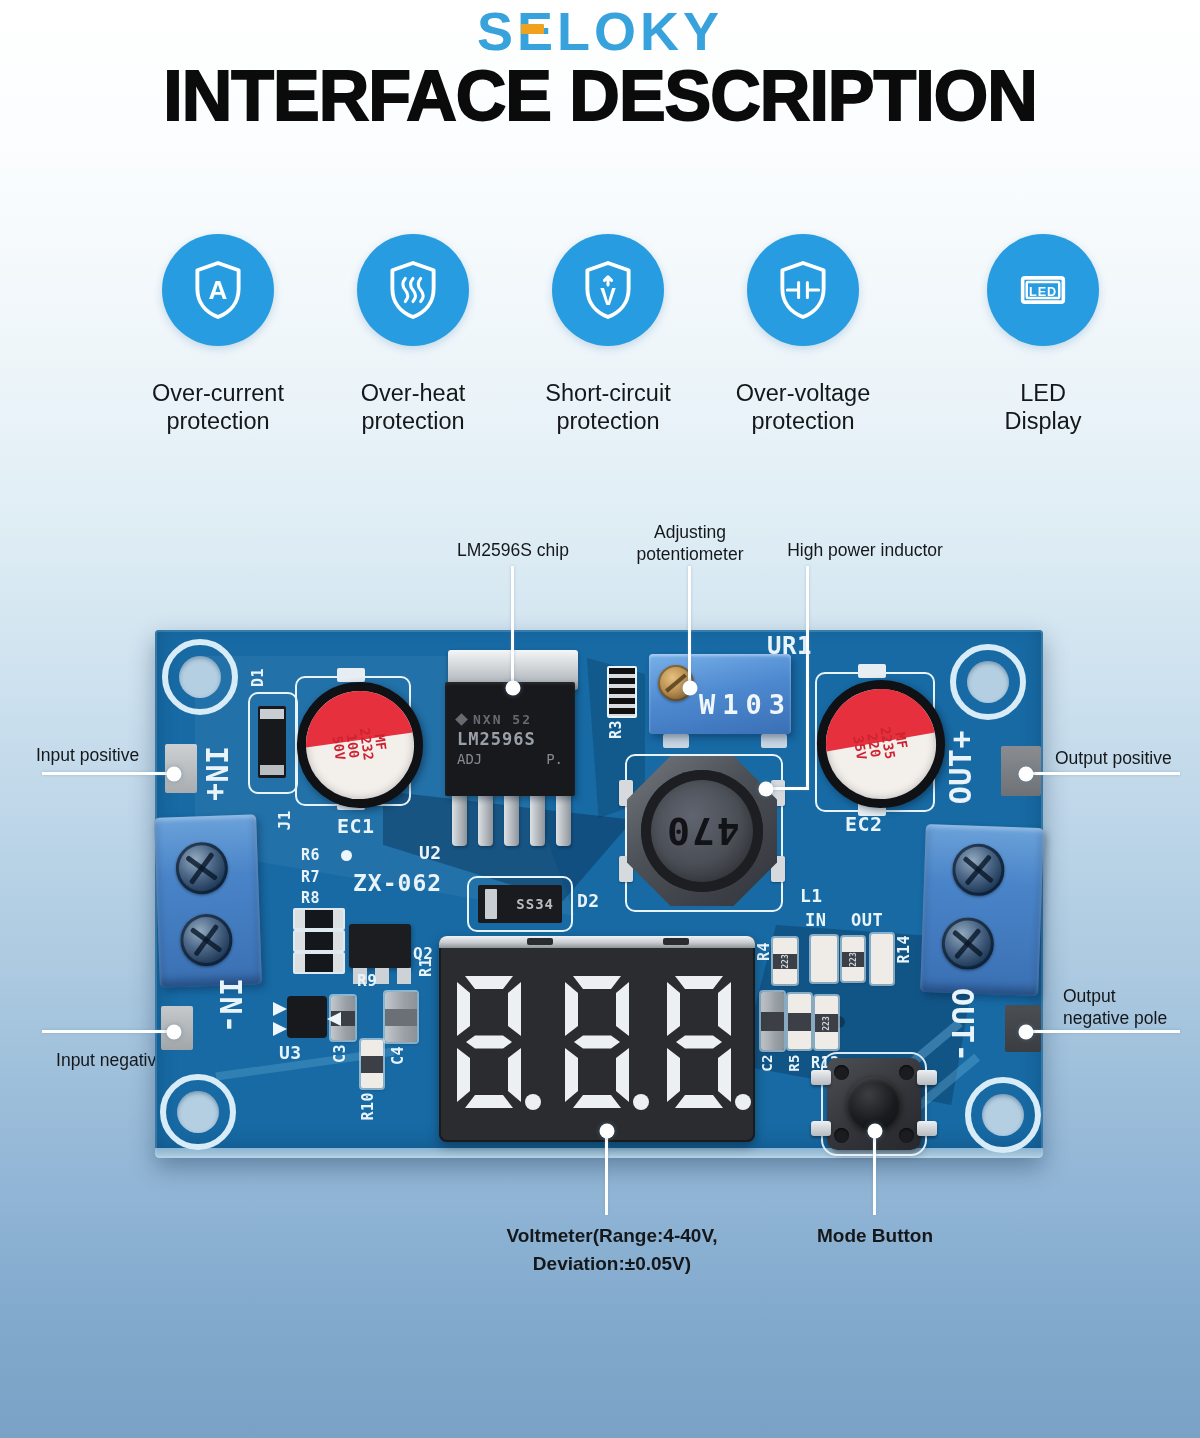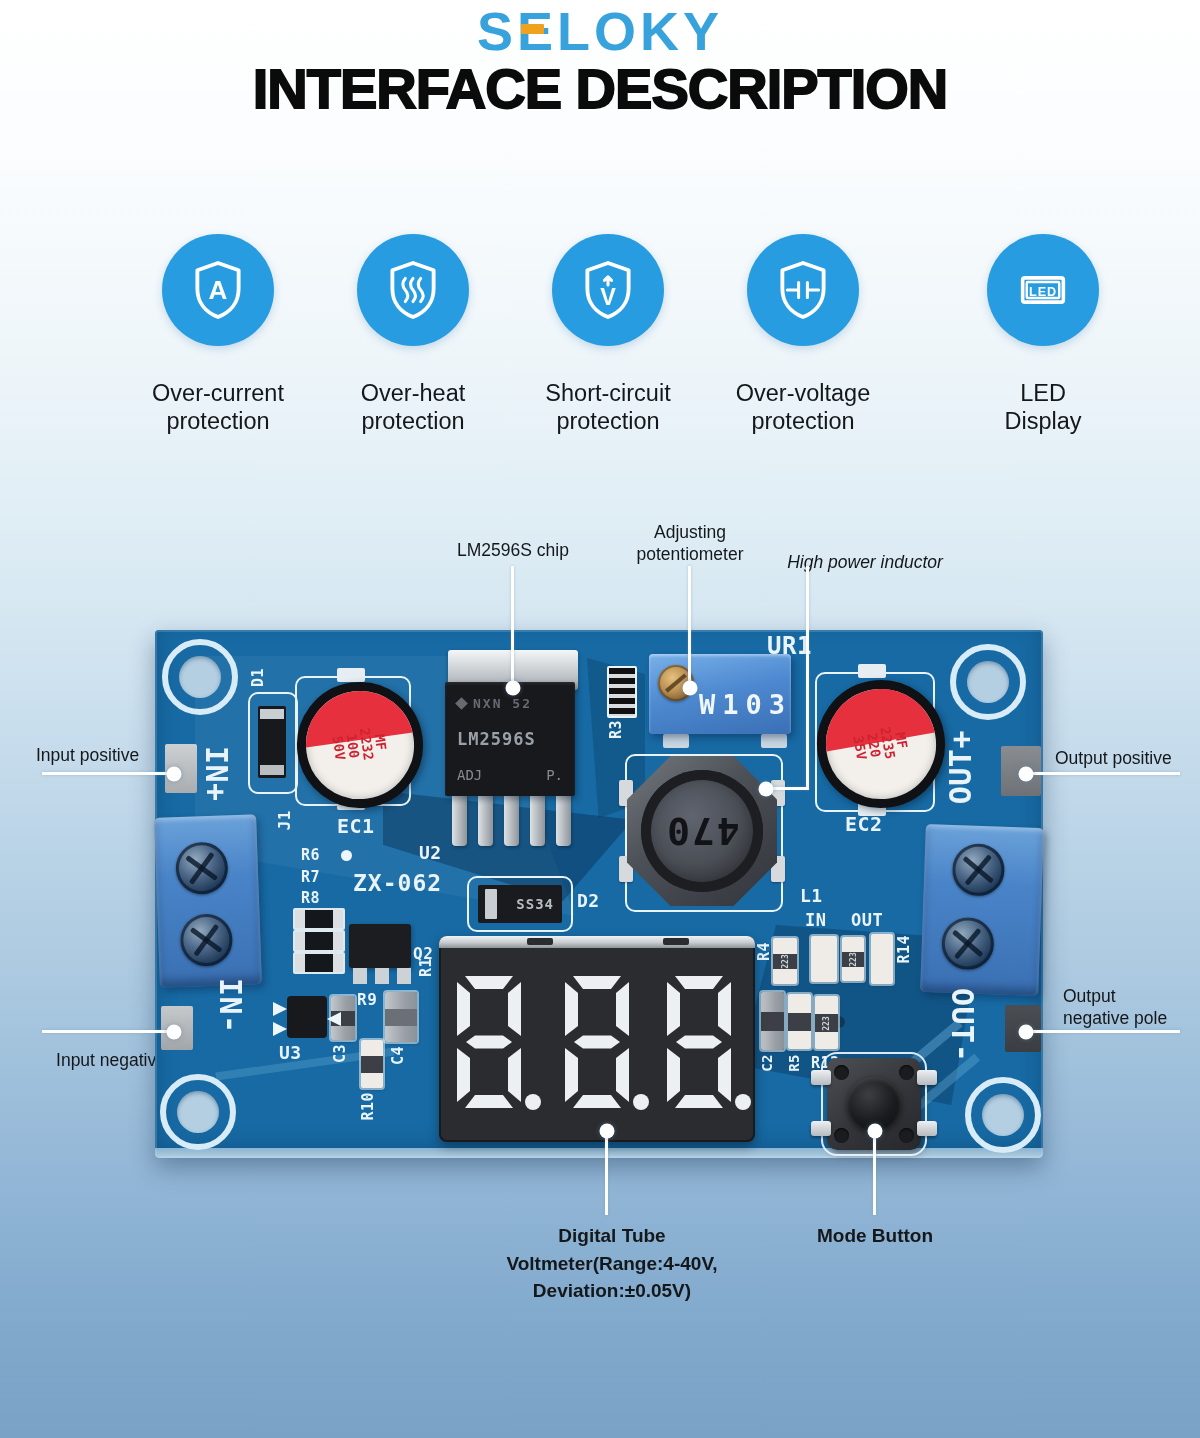--- a/index.html
+++ b/index.html
@@ -6,21 +6,21 @@
   .page{position:relative;width:1200px;height:1438px;overflow:hidden;
     font-family:"Liberation Sans",sans-serif;
     background:linear-gradient(180deg,#ffffff 0%,#fbfdfe 10%,#eff6fa 24%,#ddecf4 38%,#c6dcec 52%,#abc9e0 68%,#92b6d6 82%,#7fa8cb 93%,#7aa2c6 100%);}
   .abs{position:absolute;}
   .sr{position:absolute;width:1px;height:1px;overflow:hidden;clip-path:inset(50%);}
 
   
   .logo-wrap{top:0px;left:0;right:0;text-align:center;}
   .logo{position:relative;display:inline-block;font-size:54px;font-weight:700;letter-spacing:4px;color:#38a2dd;}
   .logo-ebar{position:absolute;left:44px;top:24px;width:23px;height:10px;background:#f0a11e;border-radius:1px;}
-  .title{top:56px;left:0;right:0;text-align:center;font-size:56px;font-weight:700;color:#0b0b0c;letter-spacing:-1px;-webkit-text-stroke:1.8px #0b0b0c;}
+  .title{top:56px;left:0;right:0;text-align:center;font-size:70px;font-weight:700;color:#0b0b0c;letter-spacing:-1px;-webkit-text-stroke:1.8px #0b0b0c;}
   .subtitle{top:138px;left:0;right:0;text-align:center;font-size:30px;color:#17191c;}
   .sub-hl{color:#41a9dc;}
   .sub-rest{margin-left:9px;}
 
   
   .feature{top:234px;width:190px;text-align:center;}
   .fcircle{width:112px;height:112px;border-radius:50%;background:#289ce1;margin:0 auto;display:flex;align-items:center;justify-content:center;box-shadow:0 3px 8px rgba(40,110,170,.22);}
   .flabel{margin-top:34px;font-size:23.5px;color:#15181b;line-height:1.18;}
 
   
@@ -55,21 +55,21 @@
   
   .cap{position:absolute;z-index:7;border-radius:50%;background:#f3f0ec;border:9px solid #101114;overflow:hidden;box-shadow:2px 3px 7px rgba(5,25,45,.45), inset 0 0 8px rgba(0,0,0,.25);}
   .cap-red{position:absolute;top:0;left:0;right:0;background:#e6303e;}
   .cap-txt{position:absolute;inset:0;display:flex;align-items:center;justify-content:center;transform:rotate(90deg);
            font-family:"DejaVu Sans Mono",monospace;font-weight:700;font-size:13.5px;line-height:1.05;color:#cf2231;text-align:center;}
   .cap-tab{position:absolute;z-index:6;background:#e6eef4;border-radius:2px;}
 
   
   .chip-tab{position:absolute;z-index:7;background:linear-gradient(180deg,#f4f6f7,#b7bcc1 75%,#9aa0a6);border-radius:3px;box-shadow:0 2px 4px rgba(0,0,0,.3);}
   .chip-body{position:absolute;z-index:8;background:#17191d;border-radius:2px;box-shadow:inset 0 2px 3px rgba(255,255,255,.08), 2px 3px 6px rgba(5,25,45,.4);
-             display:flex;flex-direction:column;justify-content:center;gap:18px;padding:6px 12px;box-sizing:border-box;font-family:"DejaVu Sans Mono",monospace;}
+             display:flex;flex-direction:column;justify-content:center;gap:2px;padding:6px 12px;box-sizing:border-box;font-family:"DejaVu Sans Mono",monospace;}
   .chip-l1{display:flex;align-items:center;gap:7px;color:#666a71;font-size:13px;font-weight:700;letter-spacing:2px;}
   .diamond{display:inline-block;width:9px;height:9px;background:#666a71;transform:rotate(45deg);}
   .chip-l2{color:#9aa0a8;font-size:17px;font-weight:700;letter-spacing:1px;}
   .chip-l3{display:flex;justify-content:space-between;color:#858a92;font-size:14px;font-weight:400;}
   .leg{position:absolute;z-index:7;width:15px;height:52px;background:linear-gradient(90deg,#dde1e4,#a5abb1 70%,#8d949a);border-radius:0 0 4px 4px;box-shadow:1px 2px 3px rgba(5,25,45,.35);}
 
   
   .pot{position:absolute;z-index:7;background:linear-gradient(168deg,#79b0e9 0%,#4d89d0 48%,#3a6fb5 100%);border-radius:4px;
        box-shadow:3px 4px 7px rgba(8,30,60,.38), inset 0 2px 3px rgba(255,255,255,.4);}
   .pot-screw{position:absolute;border-radius:50%;background:radial-gradient(circle at 40% 35%,#e6c17e 0%,#b98f52 45%,#70522a 85%);box-shadow:inset 0 0 0 2px rgba(70,50,20,.5), 0 1px 3px rgba(0,0,0,.4);}
@@ -192,32 +192,31 @@
       <div>LED</div>
       <div>Display</div>
     </div>
   </div>
 
   <div class="abs c-label" style="left:423px;top:540px;width:180px;">LM2596S chip</div>
   <div class="abs c-label" style="left:600px;top:522px;width:180px;">
     <div>Adjusting</div>
     <div>potentiometer</div>
   </div>
-  <div class="abs c-label" style="left:775px;top:552px;width:180px;font-style:italic;">High power inductor</div>
+  <div class="abs c-label" style="left:775px;top:540px;width:180px;">High power inductor</div>
 
   <div class="abs c-label" style="left:36px;top:745px;width:120px;text-align:left;">Input positive</div>
   <div class="abs c-label" style="left:36px;top:1050px;width:130px;text-align:right;">Input negative</div>
   <div class="abs c-label" style="left:1055px;top:748px;width:130px;text-align:left;">Output positive</div>
   <div class="abs c-label" style="left:1063px;top:986px;width:130px;text-align:left;">
     <div>Output</div>
     <div>negative pole</div>
   </div>
 
   <div class="abs c-label bold" style="left:462px;top:1222px;width:300px;line-height:1.45;">
-    <div>Digital Tube</div>
     <div>Voltmeter(Range:4-40V,</div>
     <div>Deviation:±0.05V)</div>
   </div>
   <div class="abs c-label bold" style="left:775px;top:1224px;width:200px;">Mode Button</div>
 
   <div class="abs cl v" style="left:511px;top:566px;height:122px;"></div>
   <div class="abs cl v" style="left:688px;top:566px;height:122px;"></div>
   <div class="abs cl v" style="left:806px;top:566px;height:224px;"></div>
   <div class="abs cl h" style="left:766px;top:787px;width:43px;"></div>
   <div class="abs cl h" style="left:42px;top:772px;width:132px;"></div>
@@ -361,21 +360,21 @@
 
     <div class="smdh" style="left:138px;top:278px;width:48px;height:18px;"></div>
     <div class="smdh" style="left:138px;top:300px;width:48px;height:18px;"></div>
     <div class="smdh" style="left:138px;top:322px;width:48px;height:18px;"></div>
 
     <div style="position:absolute;z-index:7;left:194px;top:294px;width:62px;height:44px;background:#1b1d21;border-radius:3px;box-shadow:1px 2px 4px rgba(5,25,45,.4);"></div>
     <div style="position:absolute;z-index:7;left:198px;top:338px;width:14px;height:16px;background:#cdd2d6;"></div>
     <div style="position:absolute;z-index:7;left:220px;top:338px;width:14px;height:16px;background:#cdd2d6;"></div>
     <div style="position:absolute;z-index:7;left:242px;top:338px;width:14px;height:16px;background:#cdd2d6;"></div>
     <div class="ss" style="left:258px;top:314px;font-size:16px;">Q2</div>
-    <div class="ss" style="left:202px;top:360px;font-size:16px;">R9</div>
+    <div class="ss" style="left:202px;top:341px;font-size:16px;">R9</div>
 
     <div style="position:absolute;z-index:7;left:132px;top:366px;width:40px;height:42px;background:#17191c;border-radius:4px;"></div>
     <div class="tri" style="left:118px;top:372px;border-top:7px solid transparent;border-bottom:7px solid transparent;border-left:14px solid #eef6fb;"></div>
     <div class="tri" style="left:118px;top:392px;border-top:7px solid transparent;border-bottom:7px solid transparent;border-left:14px solid #eef6fb;"></div>
     <div class="tri" style="left:172px;top:382px;border-top:7px solid transparent;border-bottom:7px solid transparent;border-right:14px solid #eef6fb;"></div>
     <div class="ss" style="left:124px;top:412px;font-size:18px;">U3</div>
 
     <div class="smdv silver" style="left:176px;top:366px;width:24px;height:44px;">
         <div class="band"></div>
       </div>

